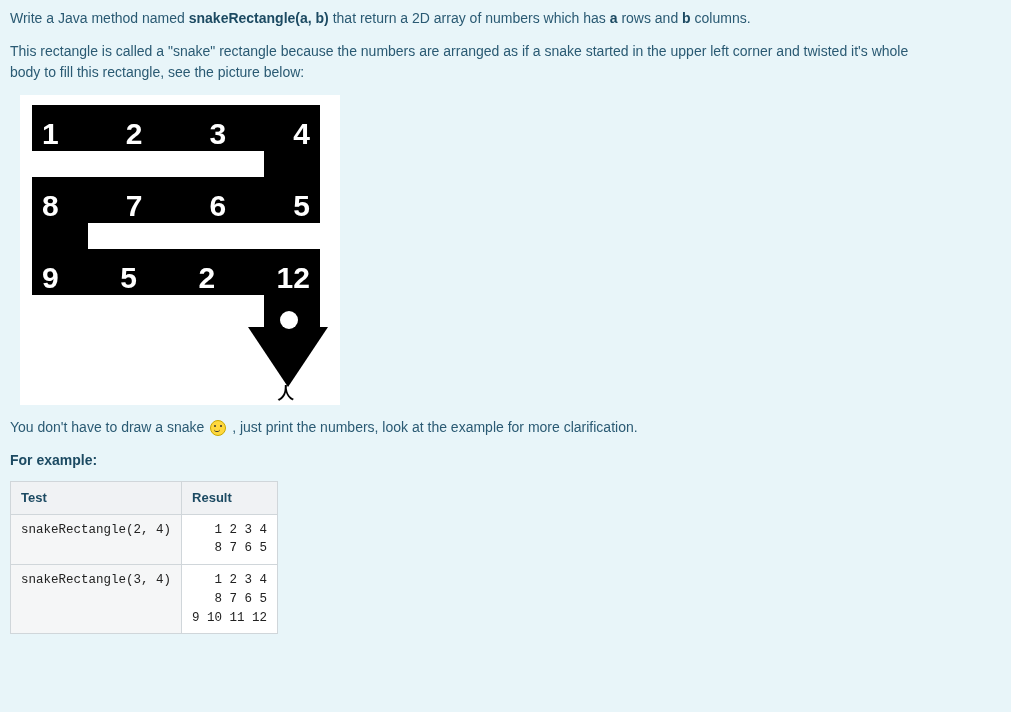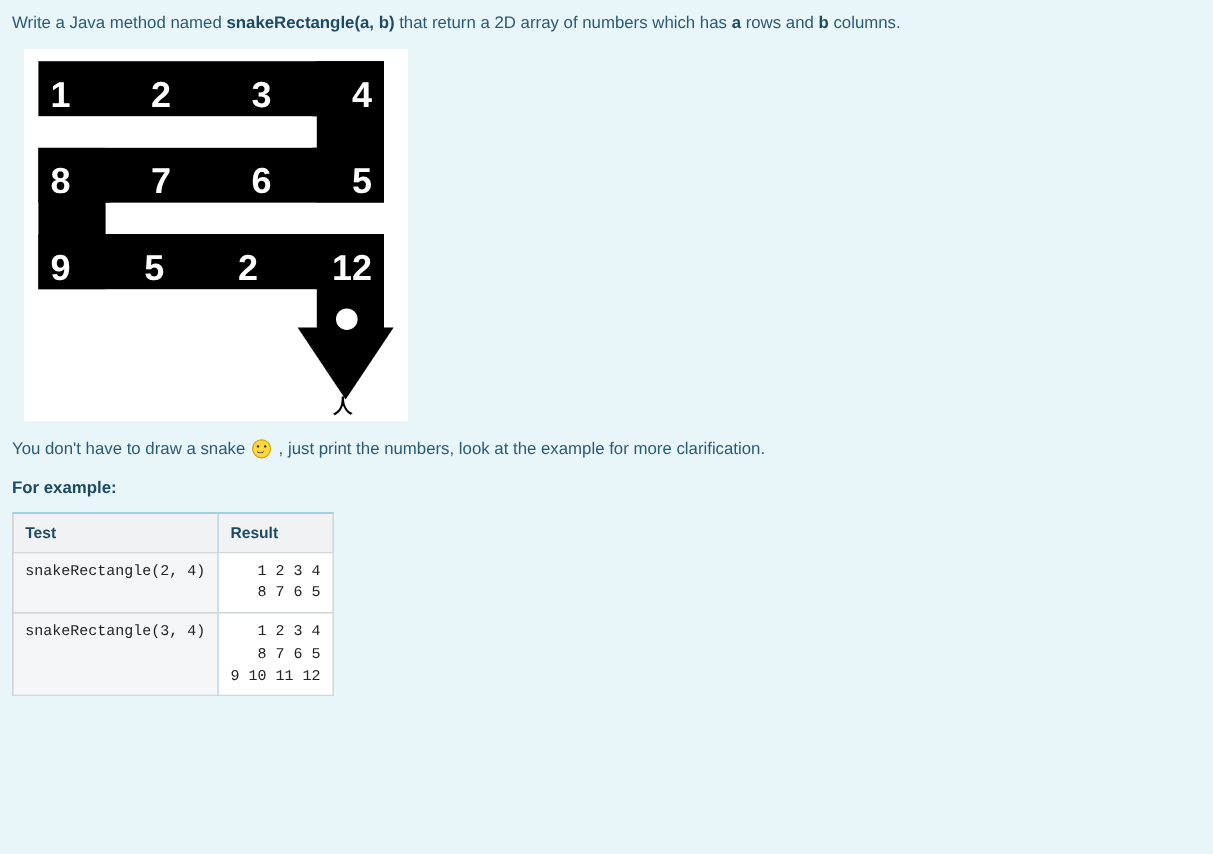--- a/index.html
+++ b/index.html
@@ -107,21 +107,21 @@
     bottom: 3px;
     left: 3px;
   }
   .example-label {
     font-weight: 700;
     color: #1c4a62;
     margin-bottom: 10px;
   }
   table.example {
     border-collapse: collapse;
-    background: #0ea5e9;
+    background: #bef264;
     font-size: 13px;
     margin-top: 6px;
   }
   table.example th, table.example td {
     border: 1px solid #d0d6da;
     padding: 6px 10px;
     text-align: left;
     vertical-align: top;
     color: #222;
   }
@@ -146,20 +146,21 @@
 </style>
 </head>
 <body>
 
 <div class="page">
 
   <p>
     <span>Write a Java method named </span><strong>snakeRectangle(a, b)</strong><span> that return a 2D array of numbers which has </span><strong>a</strong><span> rows and </span><strong>b</strong><span> columns.</span>
   </p>
 
+  <p>This rectangle is called a "snake" rectangle because the numbers are arranged as if a snake started in the upper left corner and twisted it's whole body to fill this rectangle, see the picture below:</p>
 
   <div class="snake-img">
 
     <div class="snake-bg" style="left:12px; top:10px; width:288px; height:46px;"></div>
     <div class="snake-bg" style="right:20px; top:10px; width:56px; height:118px;"></div>
     <div class="snake-bg" style="left:12px; top:82px; width:288px; height:46px;"></div>
     <div class="snake-bg" style="left:12px; top:82px; width:56px; height:118px;"></div>
     <div class="snake-bg" style="left:12px; top:154px; width:288px; height:46px;"></div>
     <div class="snake-bg" style="right:20px; top:154px; width:56px; height:80px;"></div>
 

